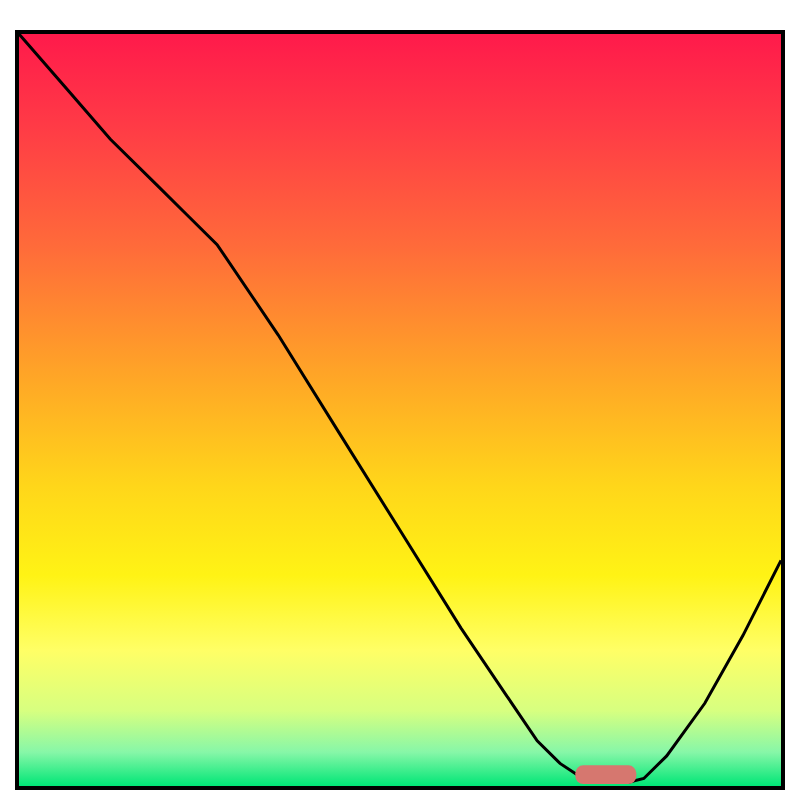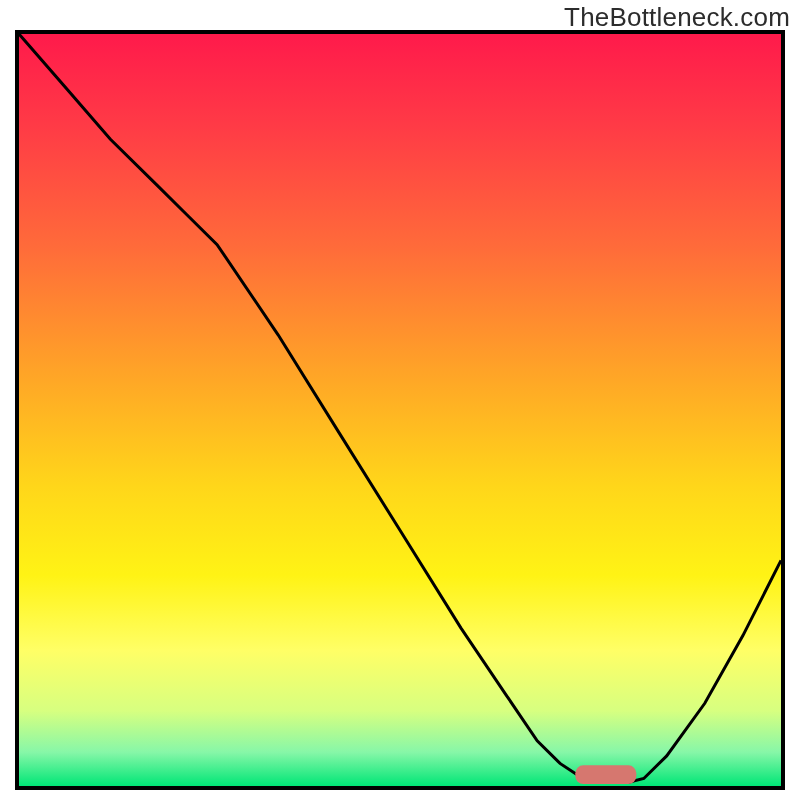--- a/index.html
+++ b/index.html
@@ -33,21 +33,20 @@
     height: 760px;
   }
   svg {
     display: block;
   }
 </style>
 </head>
 <body>
 
 <div class="container">
-  <div class="watermark">TheBottleneck.com</div>
 
   <div class="chart-wrap">
     <svg id="chart-svg" width="770" height="760" viewBox="0 0 770 760" preserveAspectRatio="none">
       <defs>
         <linearGradient id="bg-grad" x1="0" y1="0" x2="0" y2="1">
             <stop offset="0%" stop-color="#ff1a4b"></stop>
             <stop offset="12%" stop-color="#ff3a46"></stop>
             <stop offset="28.000000000000004%" stop-color="#ff6a3a"></stop>
             <stop offset="45%" stop-color="#ffa427"></stop>
             <stop offset="60%" stop-color="#ffd61a"></stop>

